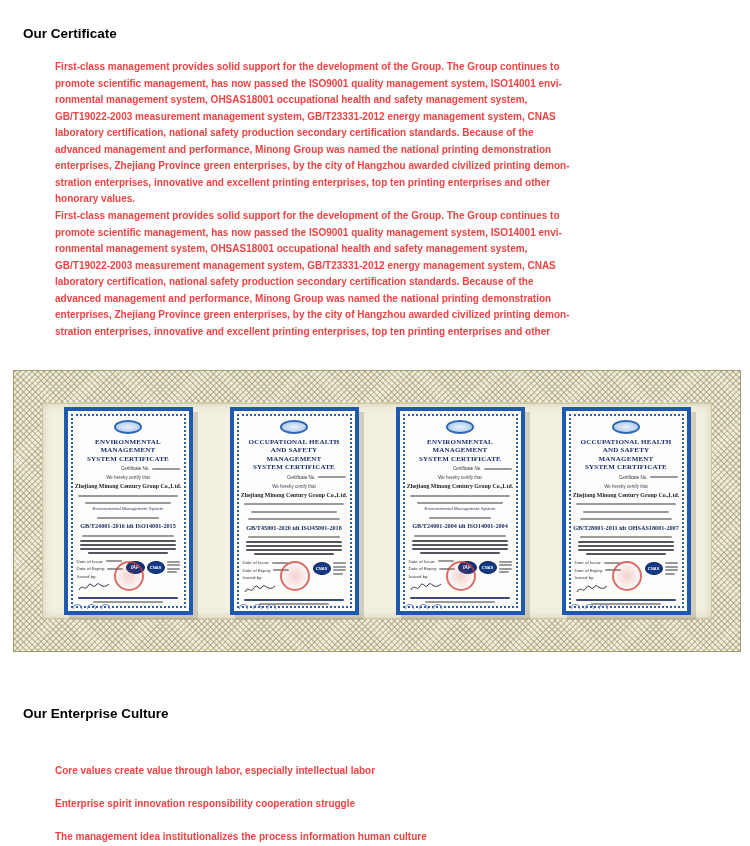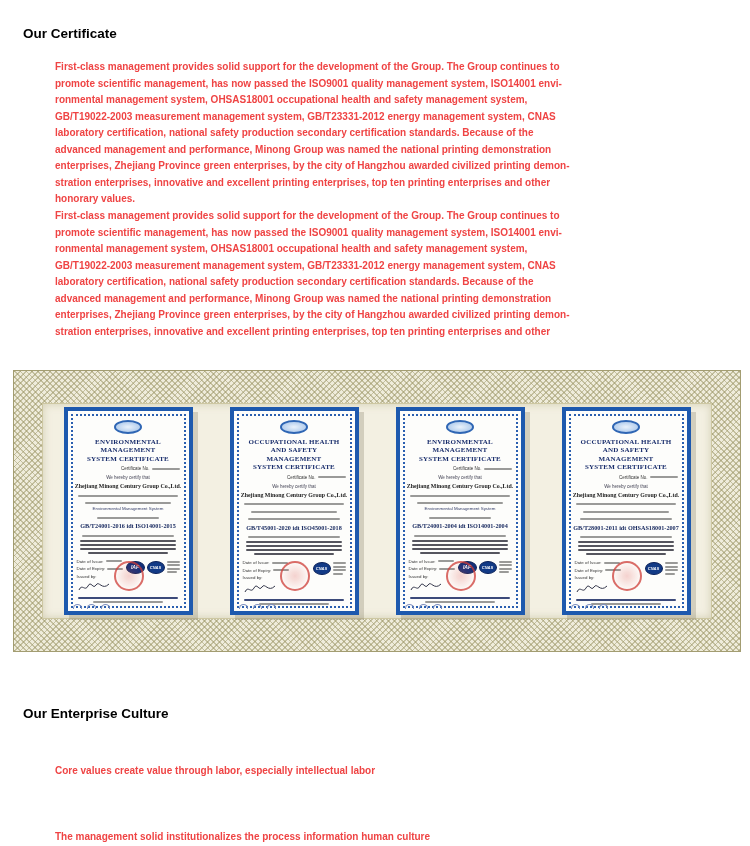--- a/index.html
+++ b/index.html
@@ -398,17 +398,20 @@
       </div>
 
     </div>
   </div>
 
   <div class="h h2">Our Enterprise Culture</div>
 
   <div class="cpara cp2">
     <div class="tl">Core values create value through labor, especially intellectual labor</div>
   </div>
+  <div class="cpara cp3">
+    <div class="tl">Enterprise spirit innovation responsibility cooperation struggle</div>
+  </div>
   <div class="cpara cp4">
-    <div class="tl">The management solid institutionalizes the process information human culture</div>
+    <div class="tl">The management idea institutionalizes the process information human culture</div>
   </div>
 
 </div>
 
 </body></html>

